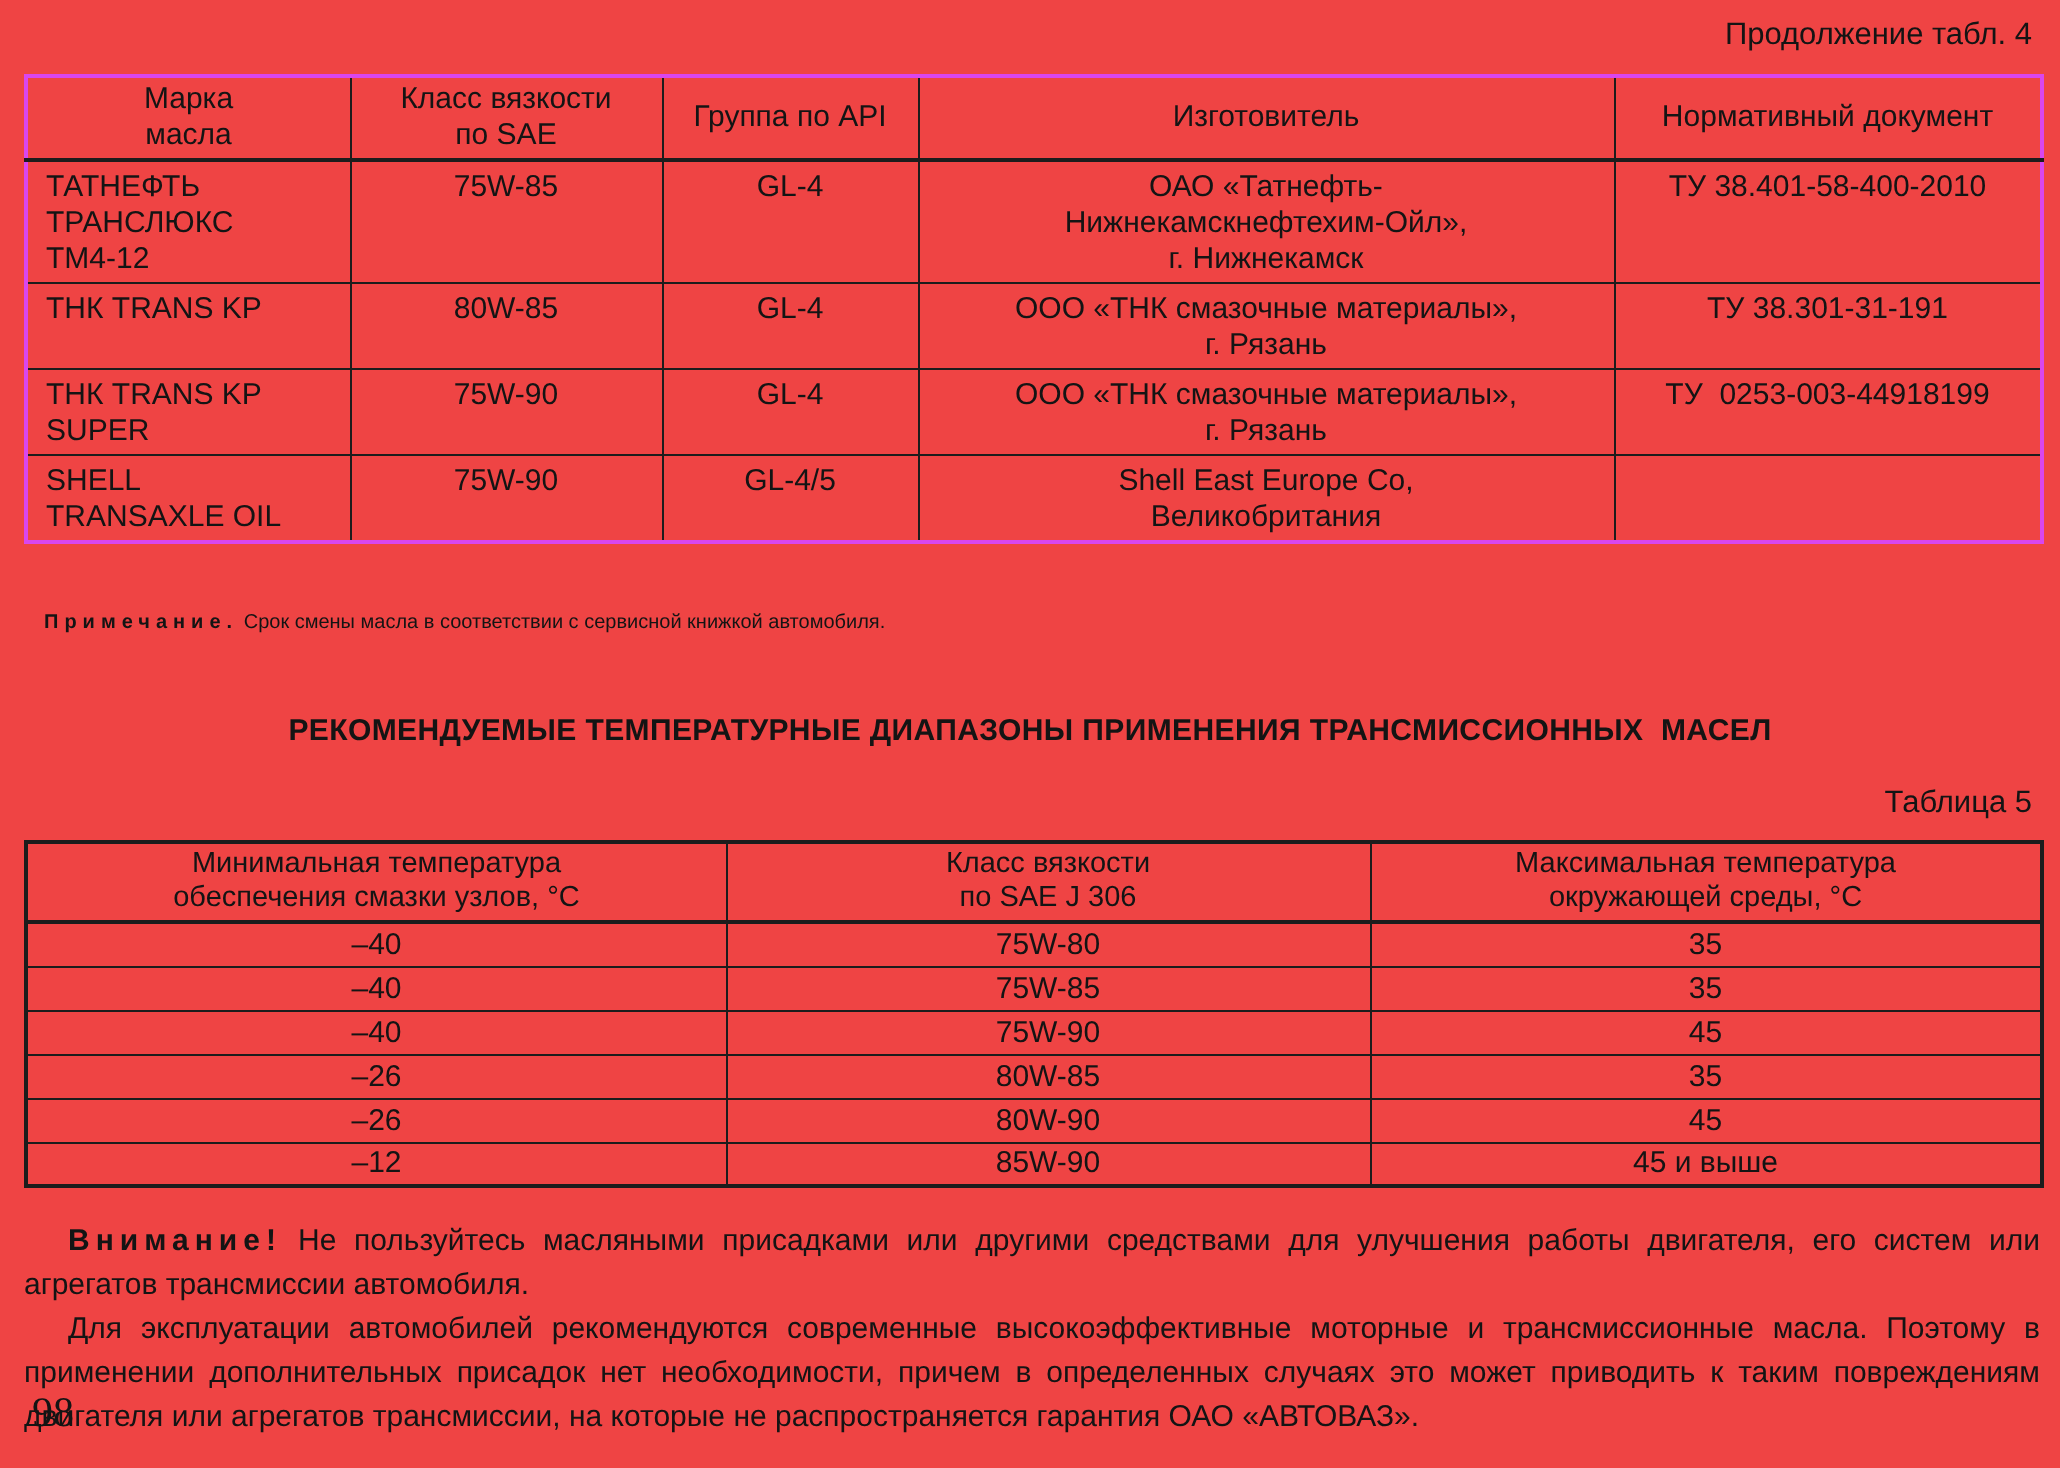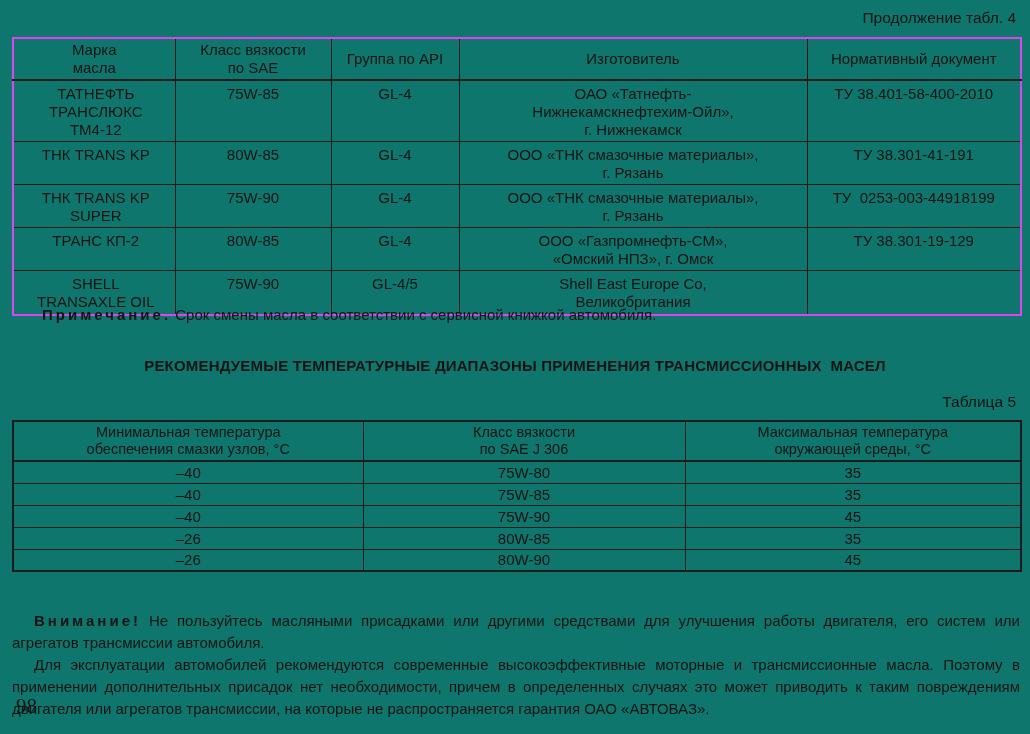--- a/index.html
+++ b/index.html
@@ -1,41 +1,41 @@
 <!DOCTYPE html>
 <html lang="ru"><head>
 <meta charset="utf-8">
 <style>
   html,body{margin:0;padding:0;background:#fff;}
   .page{
-    position:relative;width:1030px;height:734px;background:#0f766e;
+    position:relative;width:1030px;height:734px;background:#ef4444;
     font-family:"Liberation Sans",sans-serif;color:#141414;overflow:hidden;
   }
   .continuation{
     position:absolute;top:9px;right:14px;font-size:15.5px;
   }
   table{border-collapse:collapse;position:absolute;left:12px;table-layout:fixed;}
   th,td{
     border:1px solid #1c1c1c;font-weight:normal;text-align:center;
     white-space:pre-line;vertical-align:middle;font-size:15px;line-height:18px;
     padding:2px 6px;box-sizing:border-box;overflow:hidden;
   }
   
   #table4{top:37px;width:1008px;border:2px solid #d946ef;}
   #table4 thead th{height:42px;border-bottom:2px solid #1c1c1c;}
   #table4 tbody td{vertical-align:top;padding-top:4px;}
-  #table4 tbody td:first-child{text-align:center;padding-left:9px;}
+  #table4 tbody td:first-child{text-align:left;padding-left:9px;}
   #table4 tbody tr:nth-child(1) td{height:58px;}
   #table4 tbody tr:nth-child(2) td{height:40px;}
   #table4 tbody tr:nth-child(3) td{height:39px;}
   #table4 tbody tr:nth-child(4) td{height:39px;}
   #table4 tbody tr:nth-child(5) td{height:44px;}
   
   .note{
-    position:absolute;left:20px;top:306px;width:1006px;font-size:15px;
+    position:absolute;left:0;top:306px;width:1006px;font-size:10px;
   }
   .note-label{font-weight:bold;letter-spacing:3px;padding-left:22px;}
   
   .heading{
     position:absolute;left:0;top:357px;width:100%;text-align:center;
     font-size:15px;font-weight:bold;letter-spacing:0.2px;
   }
   .tbl5-label{
     position:absolute;top:393px;right:14px;font-size:15.5px;
   }
@@ -90,38 +90,30 @@
 Нижнекамскнефтехим-Ойл»,
 г. Нижнекамск</td>
           <td>ТУ 38.401-58-400-2010</td>
         </tr>
         <tr>
           <td>ТНК TRANS KP</td>
           <td>80W-85</td>
           <td>GL-4</td>
           <td>ООО «ТНК смазочные материалы»,
 г. Рязань</td>
-          <td>ТУ 38.301-41-191</td>
+          <td>ТУ 38.301-31-191</td>
         </tr>
         <tr>
           <td>ТНК TRANS KP
 SUPER</td>
           <td>75W-90</td>
           <td>GL-4</td>
           <td>ООО «ТНК смазочные материалы»,
 г. Рязань</td>
           <td>ТУ&nbsp; 0253-003-44918199</td>
-        </tr>
-        <tr>
-          <td>ТРАНС КП-2</td>
-          <td>80W-85</td>
-          <td>GL-4</td>
-          <td>ООО «Газпромнефть-СМ»,
-«Омский НПЗ», г. Омск</td>
-          <td>ТУ 38.301-19-129</td>
         </tr>
         <tr>
           <td>SHELL
 TRANSAXLE OIL</td>
           <td>75W-90</td>
           <td>GL-4/5</td>
           <td>Shell East Europe Co,
 Великобритания</td>
           <td></td>
         </tr>
@@ -172,20 +164,25 @@
         <tr>
           <td>–26</td>
           <td>80W-85</td>
           <td>35</td>
         </tr>
         <tr>
           <td>–26</td>
           <td>80W-90</td>
           <td>45</td>
         </tr>
+        <tr>
+          <td>–12</td>
+          <td>85W-90</td>
+          <td>45 и выше</td>
+        </tr>
       </tbody>
   </table>
 
   <div class="paras">
     <p><span class="warn-label">Внимание!</span><span>Не пользуйтесь масляными присадками или другими средствами для улучшения работы двигателя, его систем или агрегатов трансмиссии автомобиля.</span></p>
     <p>Для эксплуатации автомобилей рекомендуются современные высокоэффективные моторные и трансмиссионные масла. Поэтому в применении дополнительных присадок нет необходимости, причем в определенных случаях это может приводить к таким повреждениям двигателя или агрегатов трансмиссии, на которые не распространяется гарантия ОАО «АВТОВАЗ».</p>
   </div>
 
   <div class="page-number">98</div>
 

